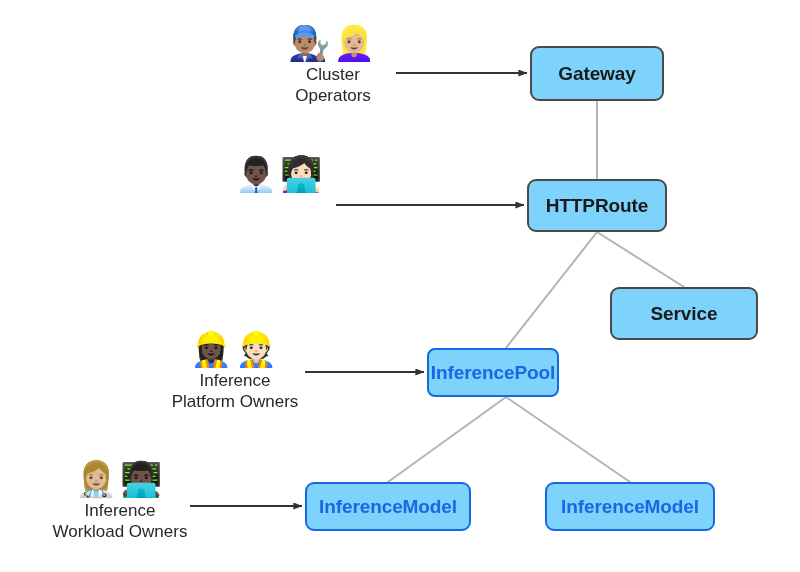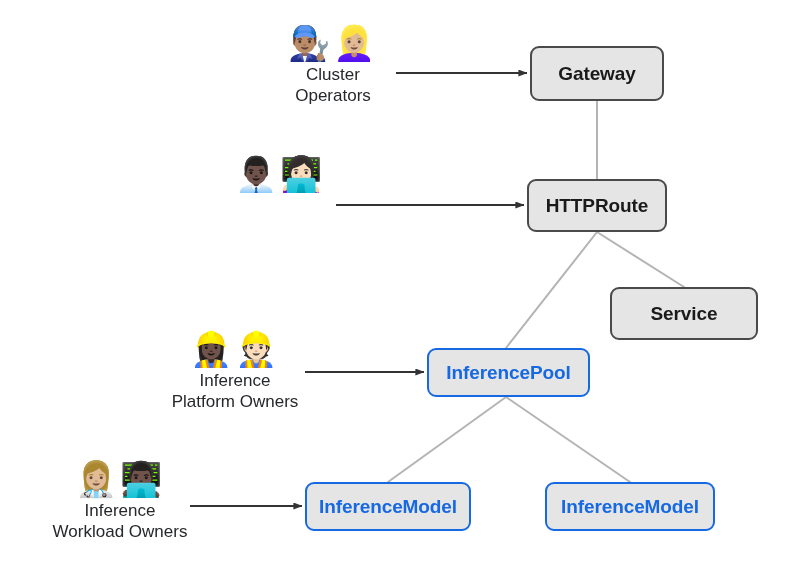--- a/index.html
+++ b/index.html
@@ -25,21 +25,21 @@
     height: 572px;
     pointer-events: none;
   }
   .node {
     position: absolute;
     box-sizing: border-box;
     display: flex;
     align-items: center;
     justify-content: center;
     border-radius: 9px;
-    background: #e5e5e5;
+    background: #7dd3fc;
     font-weight: bold;
     letter-spacing: -0.1px;
     white-space: nowrap;
   }
   .node.dark {
     border: 2px solid #4a4a4a;
     color: #1a1a1a;
     font-size: 19px;
   }
   .node.blue {
@@ -99,21 +99,21 @@
   <div id="nodes-layer">
       <div class="node dark" style="left: 530px; top: 46px; width: 134px; height: 55px;">
         <span>Gateway</span>
       </div>
       <div class="node dark" style="left: 527px; top: 179px; width: 140px; height: 53px; justify-content: center;">
         <span>HTTPRoute</span>
       </div>
       <div class="node dark" style="left: 610px; top: 287px; width: 148px; height: 53px;">
         <span>Service</span>
       </div>
-      <div class="node blue" style="left: 427px; top: 348px; width: 163px; height: 49px;">
+      <div class="node blue" style="left: 427px; top: 348px; width: 132px; height: 49px; border-radius: 8px;">
         <span>InferencePool</span>
       </div>
       <div class="node blue" style="left: 305px; top: 482px; width: 166px; height: 49px;">
         <span>InferenceModel</span>
       </div>
       <div class="node blue" style="left: 545px; top: 482px; width: 170px; height: 49px;">
         <span>InferenceModel</span>
       </div>
     </div>
   <div id="personas-layer">

